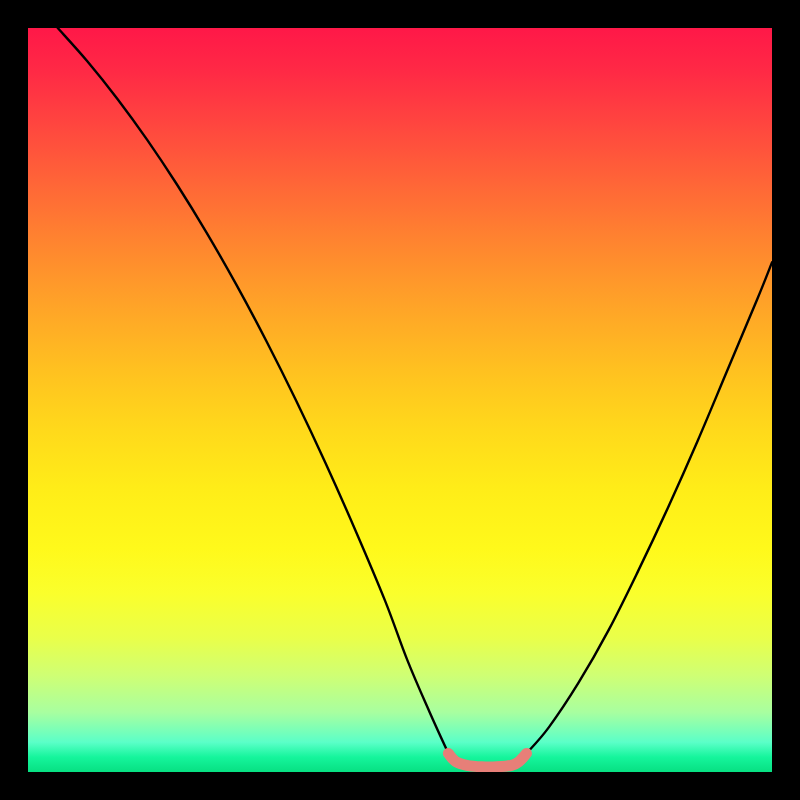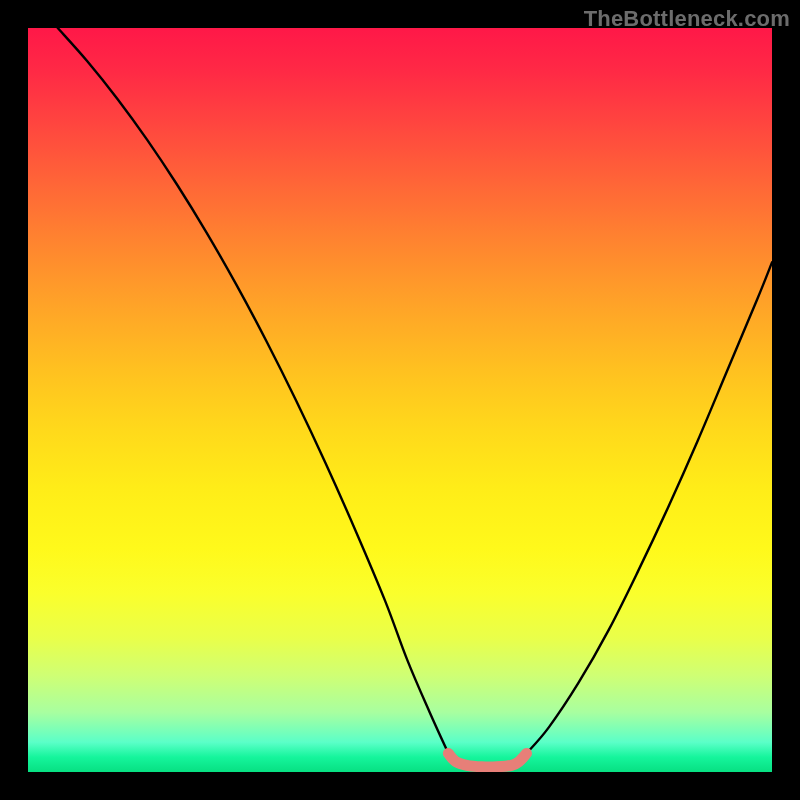--- a/index.html
+++ b/index.html
@@ -63,15 +63,14 @@
   <div class="plot-area">
     <div class="gradient-bg"></div>
     <svg class="curves" viewBox="0 0 744 744" preserveAspectRatio="none">
 
     <path d="M 29.76 0.00 C 35.12 6.03, 48.81 20.76, 59.52 33.48 C 70.23 46.20, 78.57 56.62, 89.28 70.68 C 99.99 84.74, 108.33 96.20, 119.04 111.60 C 129.75 127.00, 138.09 139.50, 148.80 156.24 C 159.51 172.98, 167.85 186.52, 178.56 204.60 C 189.27 222.68, 197.61 237.26, 208.32 256.68 C 219.03 276.10, 227.37 291.72, 238.08 312.48 C 248.79 333.24, 257.13 349.90, 267.84 372.00 C 278.55 394.10, 286.89 411.80, 297.60 435.24 C 308.31 458.68, 316.65 477.42, 327.36 502.20 C 338.07 526.98, 347.75 549.44, 357.12 572.88 C 366.49 596.32, 371.40 612.31, 379.44 632.40 C 387.48 652.49, 394.39 667.74, 401.76 684.48 C 409.13 701.22, 417.01 718.03, 420.36 725.40" fill="none" stroke="#000000" stroke-width="2.4" stroke-linecap="round"></path>
         <path d="M 498.48 725.40 C 502.50 720.71, 511.43 712.08, 520.80 699.36 C 530.17 686.64, 539.85 672.13, 550.56 654.72 C 561.27 637.31, 569.61 622.73, 580.32 602.64 C 591.03 582.55, 599.37 565.22, 610.08 543.12 C 620.79 521.02, 629.13 503.32, 639.84 479.88 C 650.55 456.44, 658.89 437.70, 669.60 412.92 C 680.31 388.14, 688.65 367.68, 699.36 342.24 C 710.07 316.80, 721.08 290.98, 729.12 271.56 C 737.16 252.14, 741.32 241.06, 744.00 234.36" fill="none" stroke="#000000" stroke-width="2.4" stroke-linecap="round"></path>
         <path d="M 420.36 725.40 C 421.70 726.87, 424.45 731.44, 427.80 733.58 C 431.15 735.73, 434.27 736.37, 438.96 737.30 C 443.65 738.24, 448.48 738.52, 453.84 738.79 C 459.20 739.06, 463.36 739.06, 468.72 738.79 C 474.08 738.52, 479.58 738.24, 483.60 737.30 C 487.62 736.37, 488.36 735.73, 491.04 733.58 C 493.72 731.44, 497.14 726.87, 498.48 725.40" fill="none" stroke="#e77f78" stroke-width="11" stroke-linecap="round" stroke-linejoin="round"></path>
       </svg>
   </div>
 
-  <div class="watermark">TheBottleneck.com</div>
 
 </div>
 
 </body></html>

